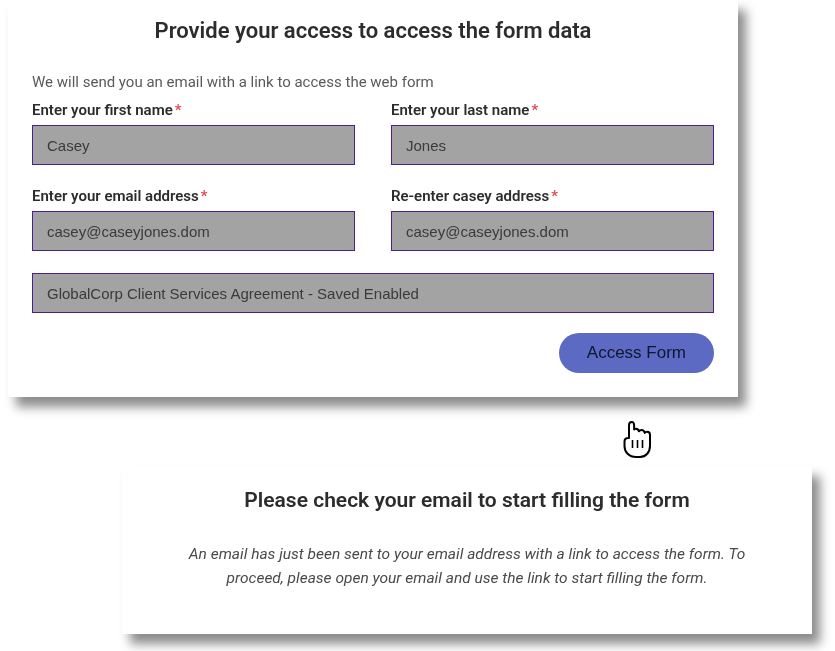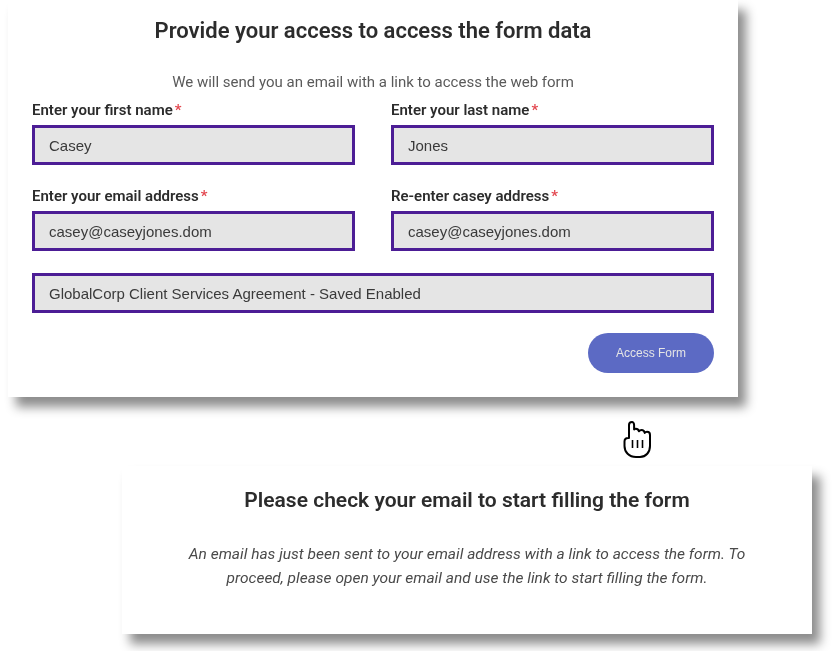--- a/index.html
+++ b/index.html
@@ -25,21 +25,21 @@
       font-weight: 600;
       color: #2c2c2c;
       text-align: center;
       margin-bottom: 30px;
       margin-left: 80px;
       margin-right: 80px;
     }
     .subtitle {
       font-size: 15px;
       color: #5a5a5a;
-      text-align: center;
+      text-align: left;
       margin-bottom: 10px;
     }
     .row {
       display: flex;
       gap: 36px;
       margin-bottom: 22px;
     }
     .field {
       flex: 1;
       display: flex;
@@ -48,40 +48,40 @@
     .field.full { width: 100%; }
     .label {
       font-size: 15px;
       font-weight: 600;
       color: #2c2c2c;
       margin-bottom: 6px;
     }
     .req { color: #e34850; margin-left: 2px; }
     .input {
       height: 40px;
-      border: 3px solid #4c1d95;
-      background: #e5e5e5;
+      border: 1px solid #4c1d95;
+      background: #a3a3a3;
       font-size: 15px;
       color: #3a3a3a;
       padding: 0 14px;
       outline: none;
     }
     .actions {
       display: flex;
       justify-content: flex-end;
       margin-top: 20px;
     }
     .btn {
       background: #5c6ac4;
-      color: #e5e5e5;
+      color: #0f172a;
       border: none;
       border-radius: 20px;
       height: 40px;
       padding: 0 28px;
-      font-size: 12px;
+      font-size: 17px;
       font-weight: 500;
       cursor: pointer;
     }
     .cursor {
       position: absolute;
       top: 418px;
       left: 618px;
       width: 36px;
       height: 42px;
       z-index: 10;

